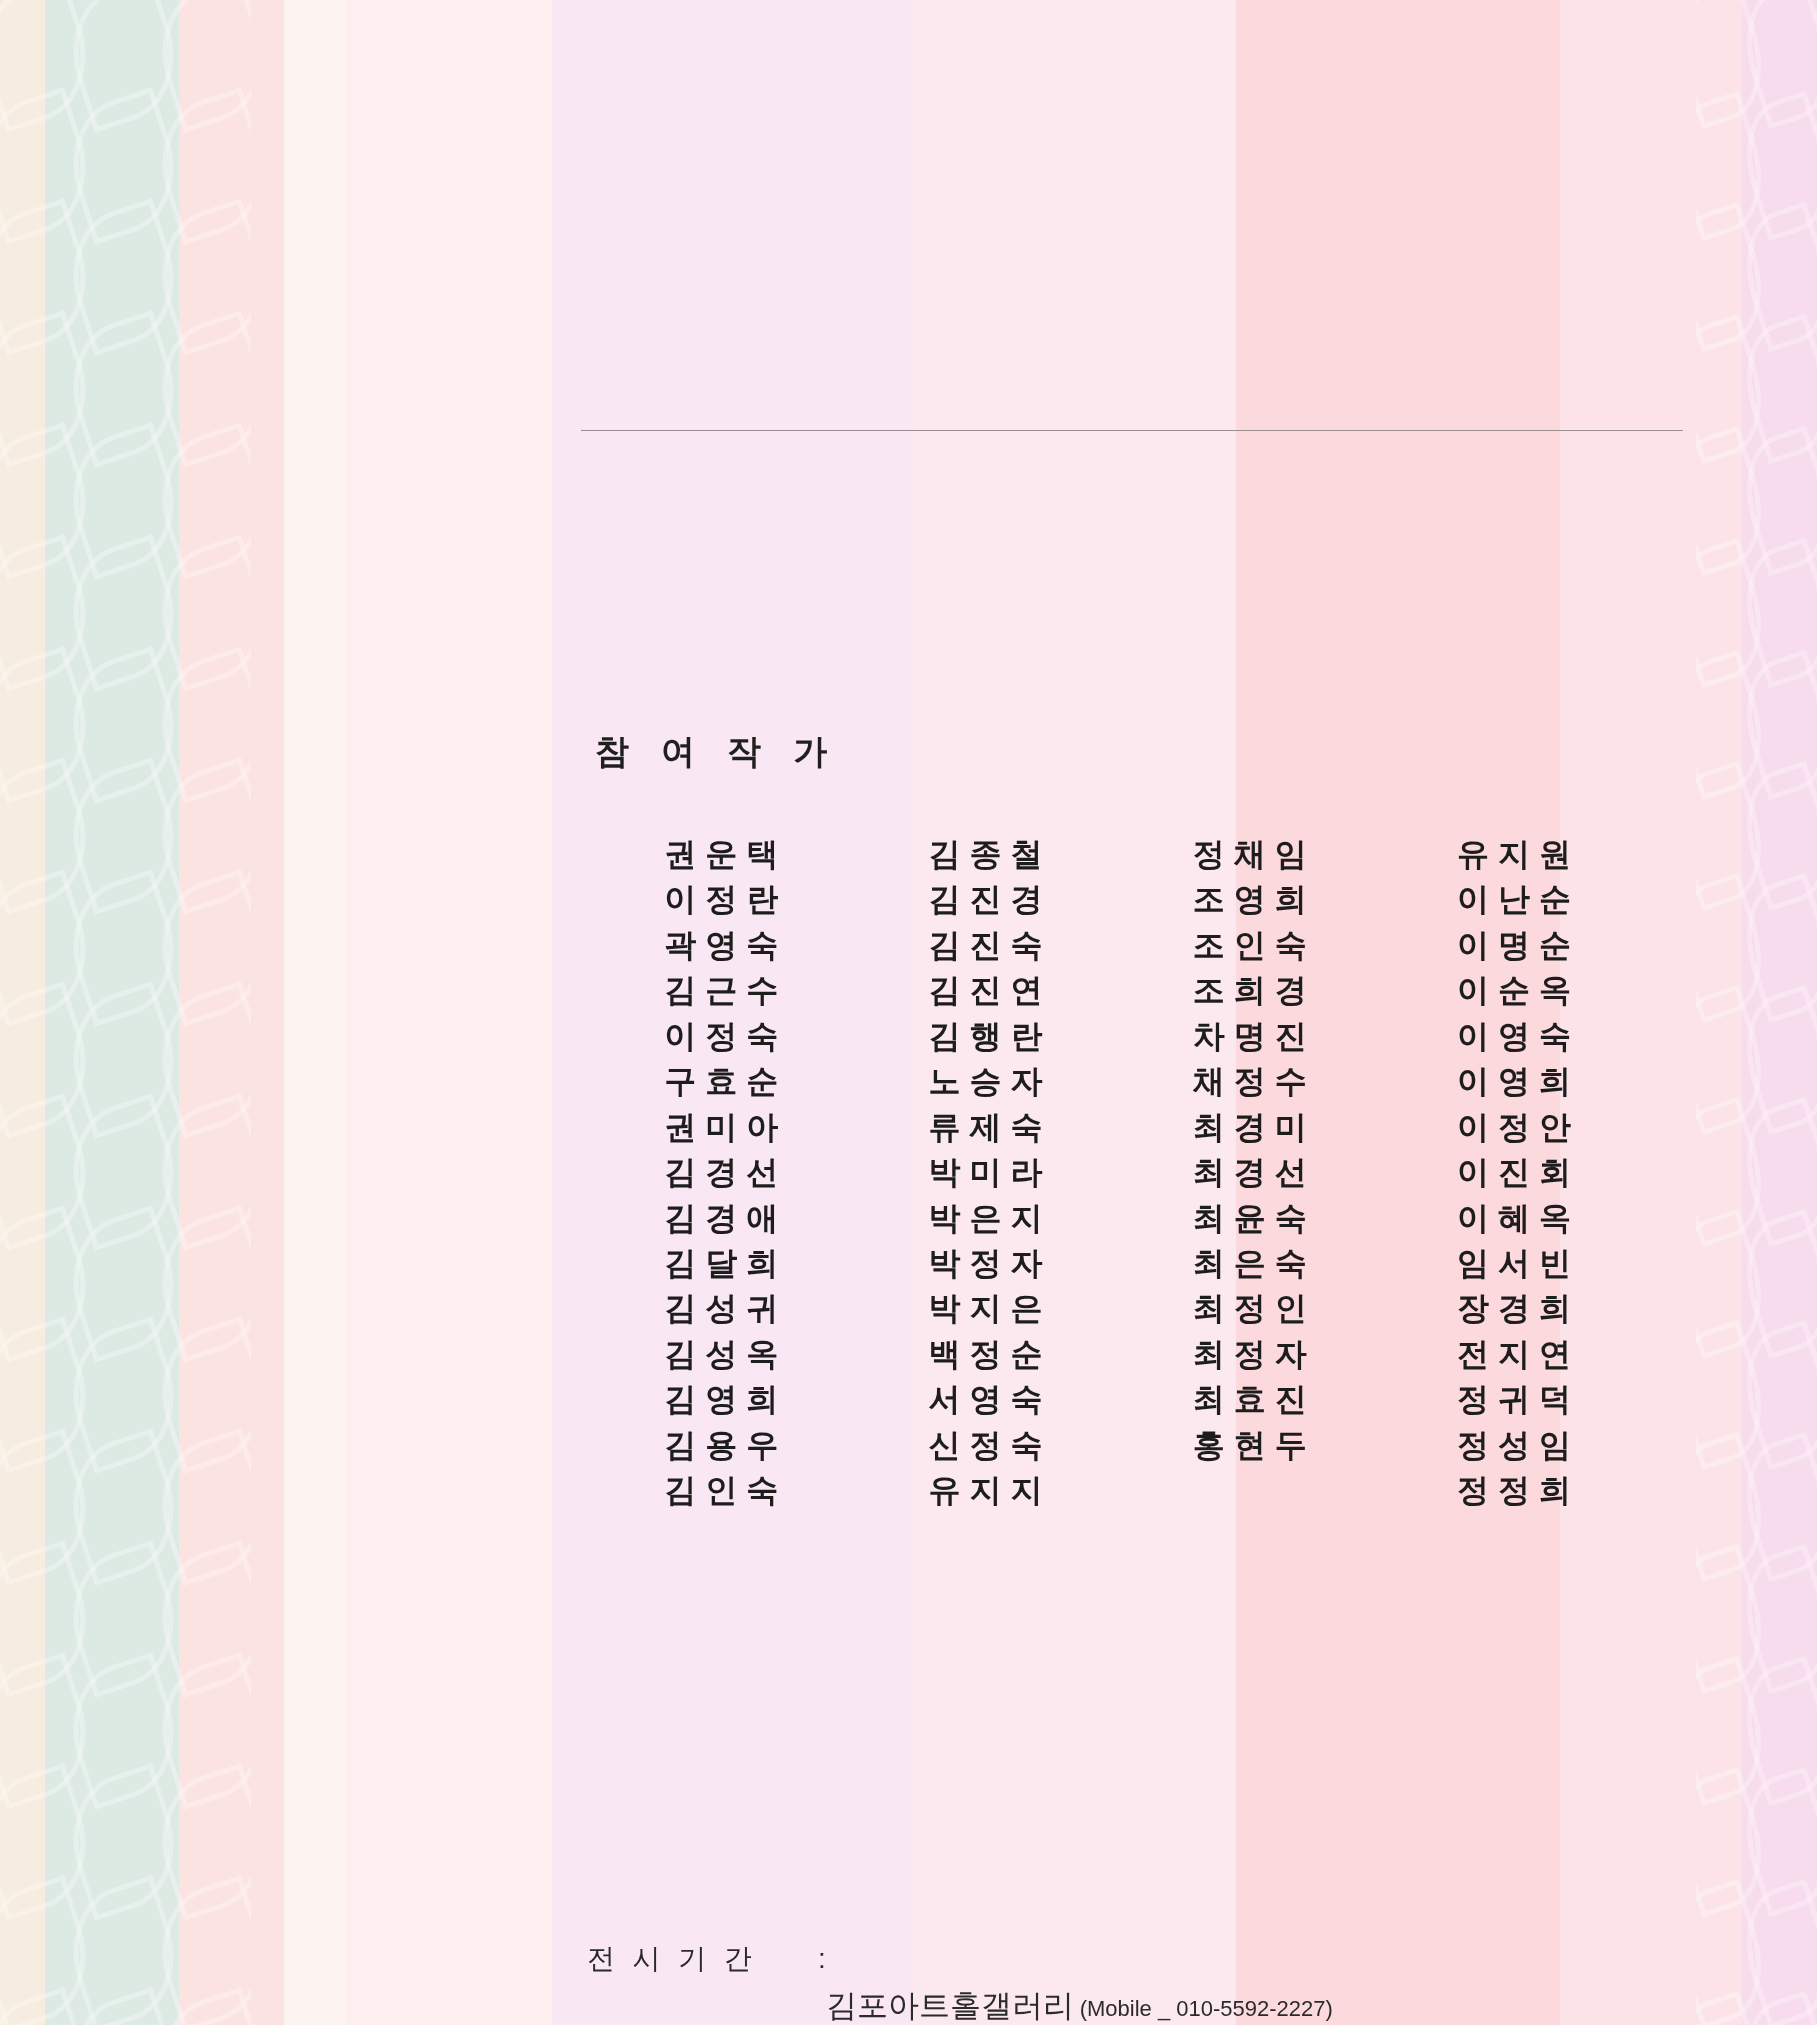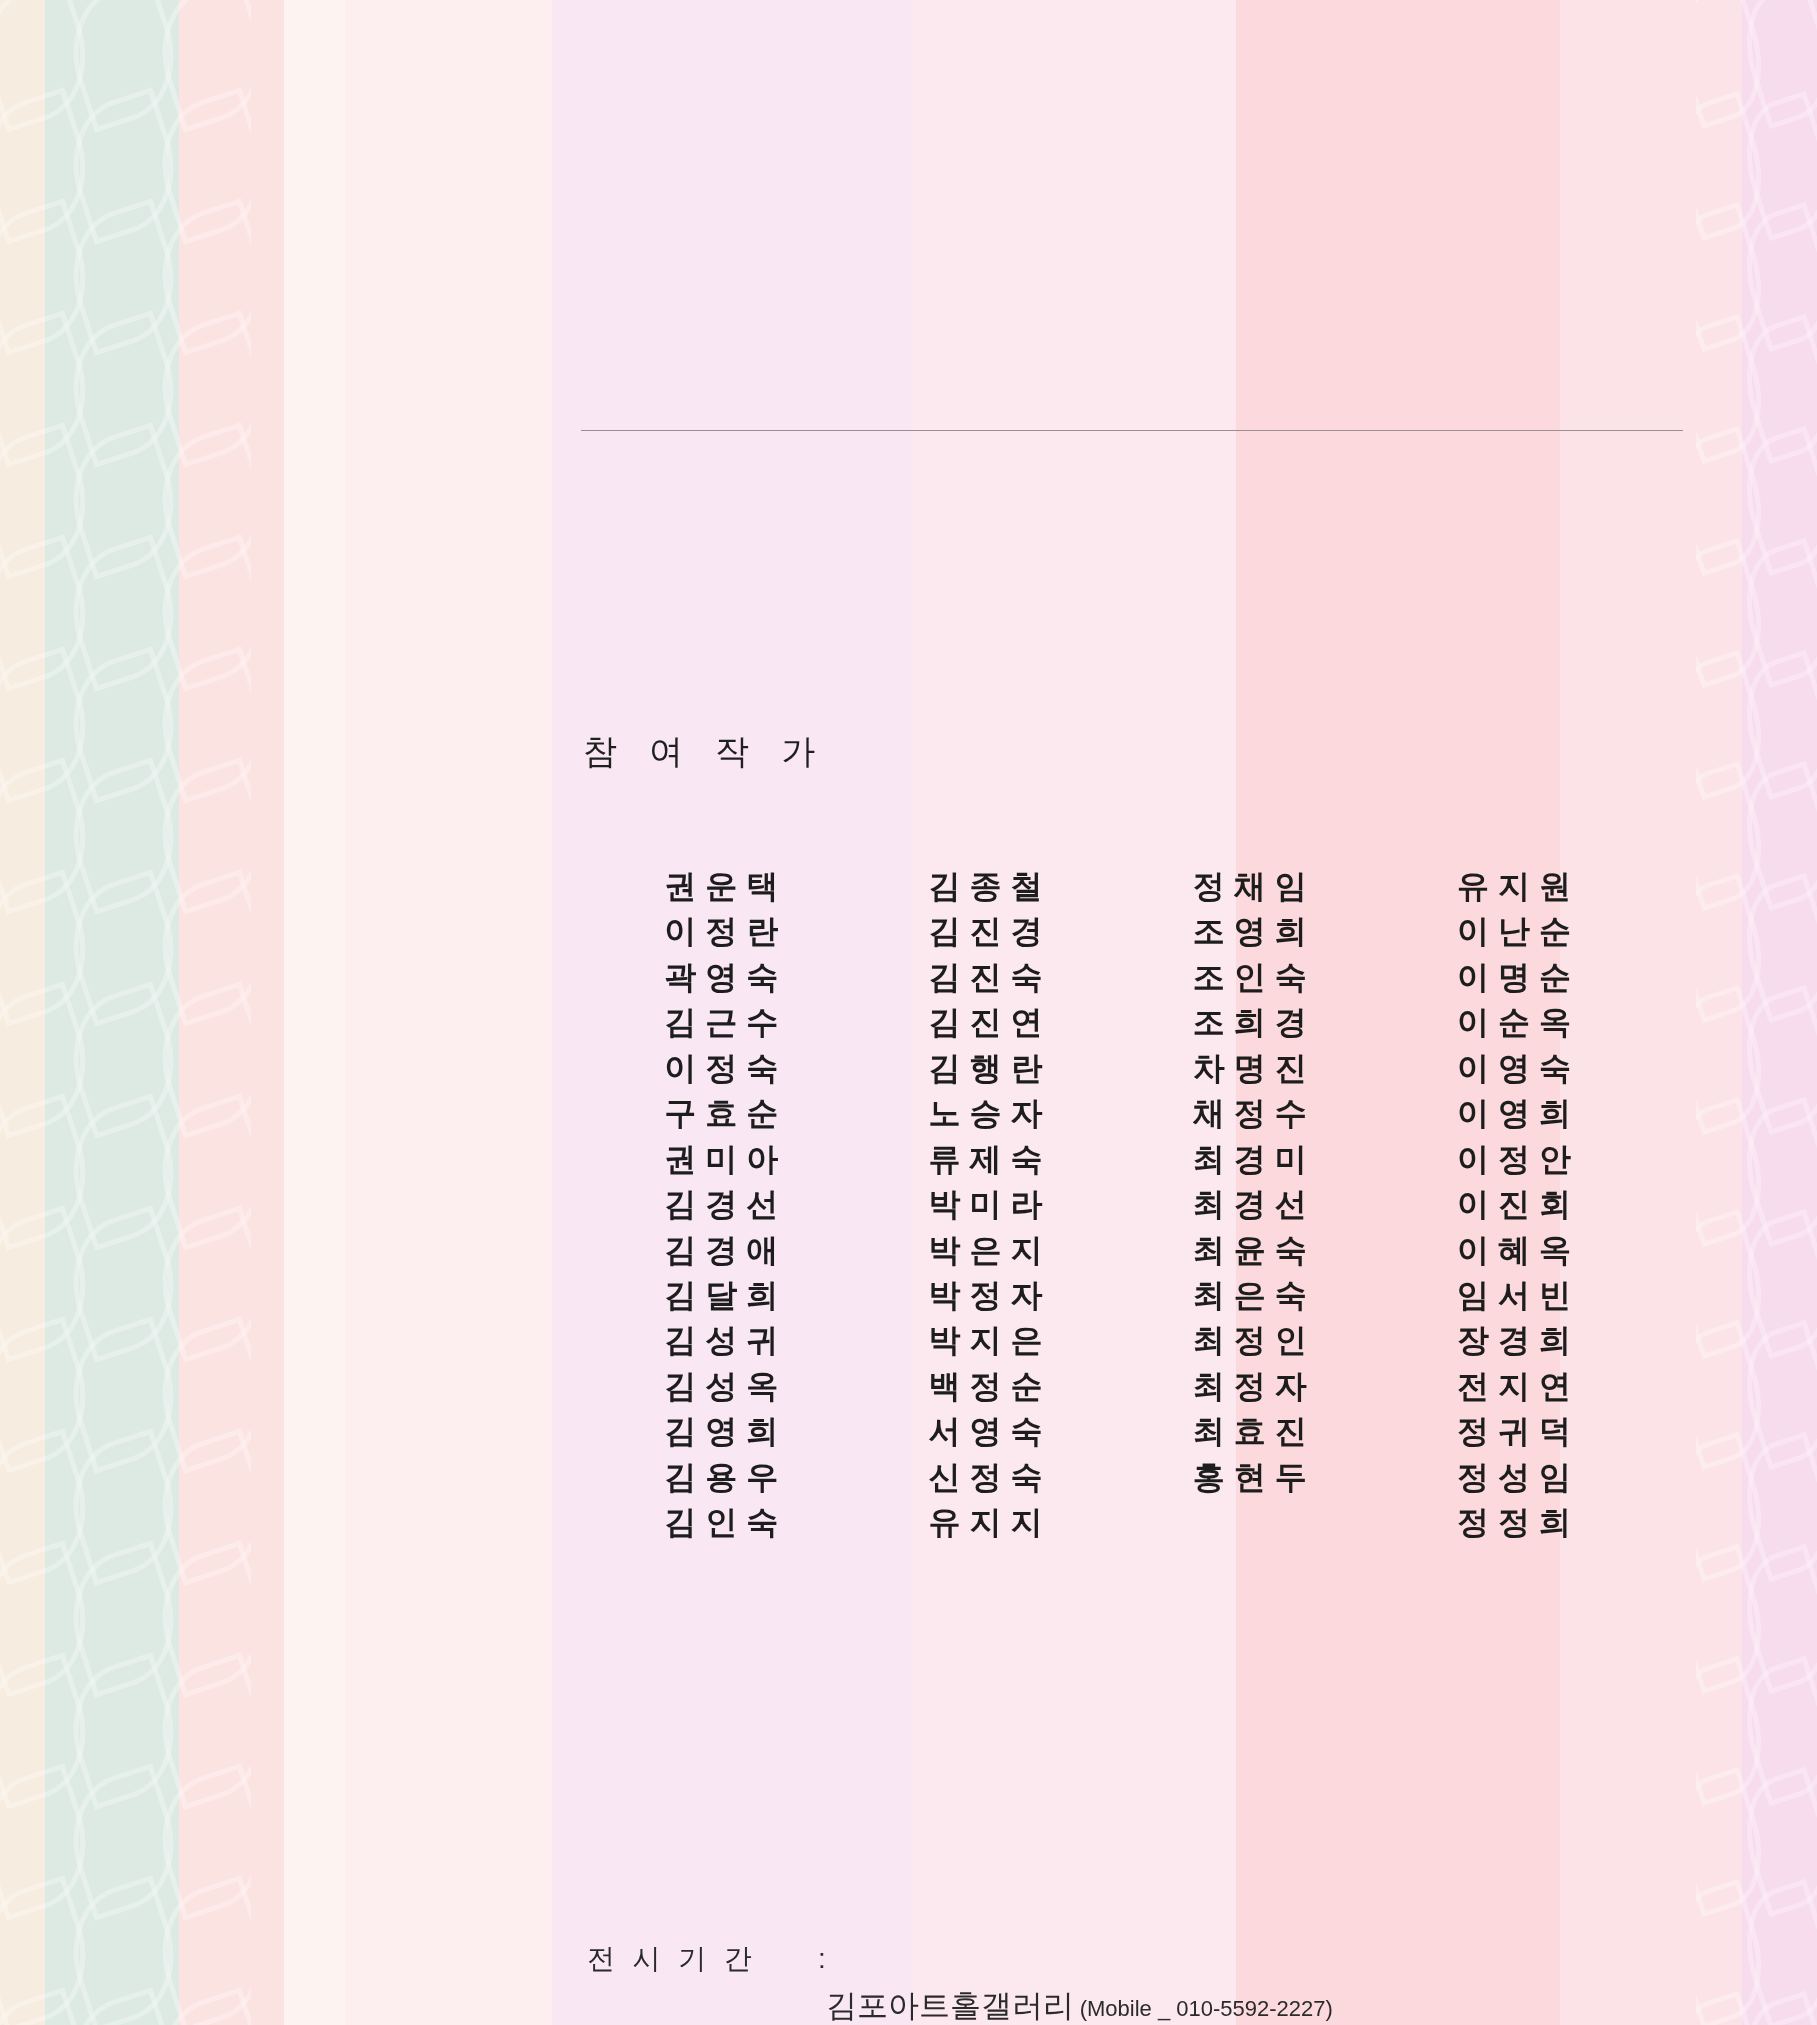--- a/index.html
+++ b/index.html
@@ -91,33 +91,33 @@
     letter-spacing: 10.5px;
     text-shadow:
       4px 4px 0 rgba(255,255,255,0.95),
       -2.4px -2.4px 0 rgba(255,255,255,0.8),
       0 0 13.8px rgba(255,210,235,0.95);
     white-space: nowrap;
   }
 
   .section-label {
     position: absolute;
-    left: 24px;
+    left: 36px;
     top: 729px;
     font-size: 34px;
-    font-weight: 400;
+    font-weight: 700;
     letter-spacing: 11.3px;
     color: #1f1f1f;
   }
 
   
   .artists {
     position: absolute;
     left: 32px;
-    top: 864px;
+    top: 832px;
     width: 1053px;
     display: flex;
     gap: 4px;
   }
   .artist-col {
     flex: 1;
     display: flex;
     flex-direction: column;
   }
   .artist-name {

